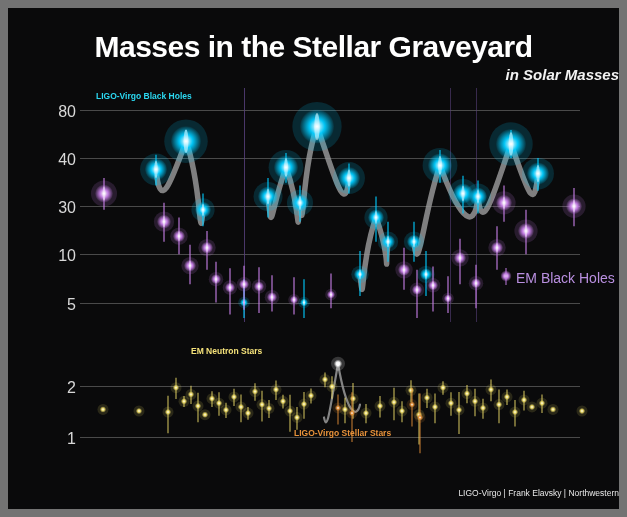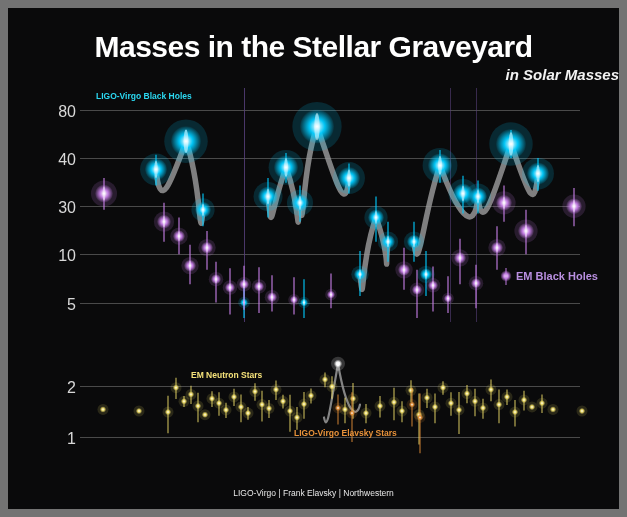--- a/index.html
+++ b/index.html
@@ -3,31 +3,31 @@
 <meta charset="utf-8">
 <style>
   html,body{margin:0;padding:0;background:#000;}
   body{width:627px;height:517px;overflow:hidden;font-family:"Liberation Sans",sans-serif;}
   #frame{position:relative;width:627px;height:517px;background:#737373;box-sizing:border-box;}
   #plate{position:absolute;left:8px;top:8px;width:611px;height:501px;background:#0a0a0b;}
   #title{position:absolute;left:0;top:22px;width:611px;text-align:center;color:#ffffff;
          font-size:30px;font-weight:bold;letter-spacing:-0.5px;}
   #subtitle{position:absolute;left:0;top:58px;width:611px;text-align:right;color:#f2f2f2;
             font-size:15px;font-style:italic;font-weight:bold;}
-  #credit{position:absolute;left:0;top:480px;width:611px;text-align:center;color:#e8e8e8;font-size:8.5px;}
+  #credit{position:absolute;left:0;top:480px;width:611px;text-align:right;color:#e8e8e8;font-size:8.5px;}
   .panel{position:absolute;}
   #bhPanel{left:0;top:80px;width:611px;height:240px;}
   #nsPanel{left:0;top:330px;width:611px;height:145px;}
   .gridline{position:absolute;height:1px;background:#4a4a4a;left:72px;width:500px;}
   .ytick{position:absolute;color:#d8d8d8;font-size:16px;text-align:right;width:28px;left:40px;}
   .vdiv{position:absolute;width:1px;background:#56407a;top:0;}
   svg{position:absolute;left:0;top:0;overflow:visible;}
   .lbl{position:absolute;font-size:8.5px;font-weight:bold;white-space:nowrap;}
   #lblLV{color:#2bd7f0;text-align:right;}
-  #lblEMBH{color:#b98fe0;font-weight:bold;font-size:11px;}
+  #lblEMBH{color:#b98fe0;font-weight:normal;font-size:14px;}
   #lblEMNS{color:#f5e27a;}
   #lblLVNS{color:#e8923a;}
 </style>
 </head>
 <body>
 
 <div id="frame">
   <div id="plate">
 
     <div id="title">Masses in the Stellar Graveyard</div>
@@ -423,19 +423,19 @@
           <circle cx="344" cy="75.09428256823007" r="3.1" fill="url(#gLN)"></circle>
           <line x1="404" y1="49.673315747658464" x2="404" y2="88.49947581108421" stroke="#e8923a" stroke-width="1.2" opacity="0.75"></line>
           <circle cx="404" cy="66.55277755119495" r="5.5" fill="#e8923a" opacity="0.14"></circle>
           <circle cx="404" cy="66.55277755119495" r="3.1" fill="url(#gLN)"></circle>
           <line x1="412" y1="55.558456171605386" x2="412" y2="115.1821037863225" stroke="#e8923a" stroke-width="1.2" opacity="0.75"></line>
           <circle cx="412" cy="79.48513955501701" r="5.5" fill="#e8923a" opacity="0.14"></circle>
           <circle cx="412" cy="79.48513955501701" r="3.1" fill="url(#gLN)"></circle>
           <circle cx="330" cy="25.74663236424685" r="7" fill="#ffffff" opacity="0.18"></circle>
           <circle cx="330" cy="25.74663236424685" r="4.2" fill="url(#gWH)"></circle>
         </svg>
-      <div class="lbl" id="lblEMNS" style="left:183px;top:32px;">EM Neutron Stars</div>
-      <div class="lbl" id="lblLVNS" style="left:286px;top:90px;">LIGO-Virgo Elavsky Stars</div>
+      <div class="lbl" id="lblEMNS" style="left:183px;top:8px;">EM Neutron Stars</div>
+      <div class="lbl" id="lblLVNS" style="left:286px;top:90px;">LIGO-Virgo Stellar Stars</div>
     </div>
 
     <div id="credit">LIGO-Virgo | Frank Elavsky | Northwestern</div>
   </div>
 </div>
 
 </body></html>

